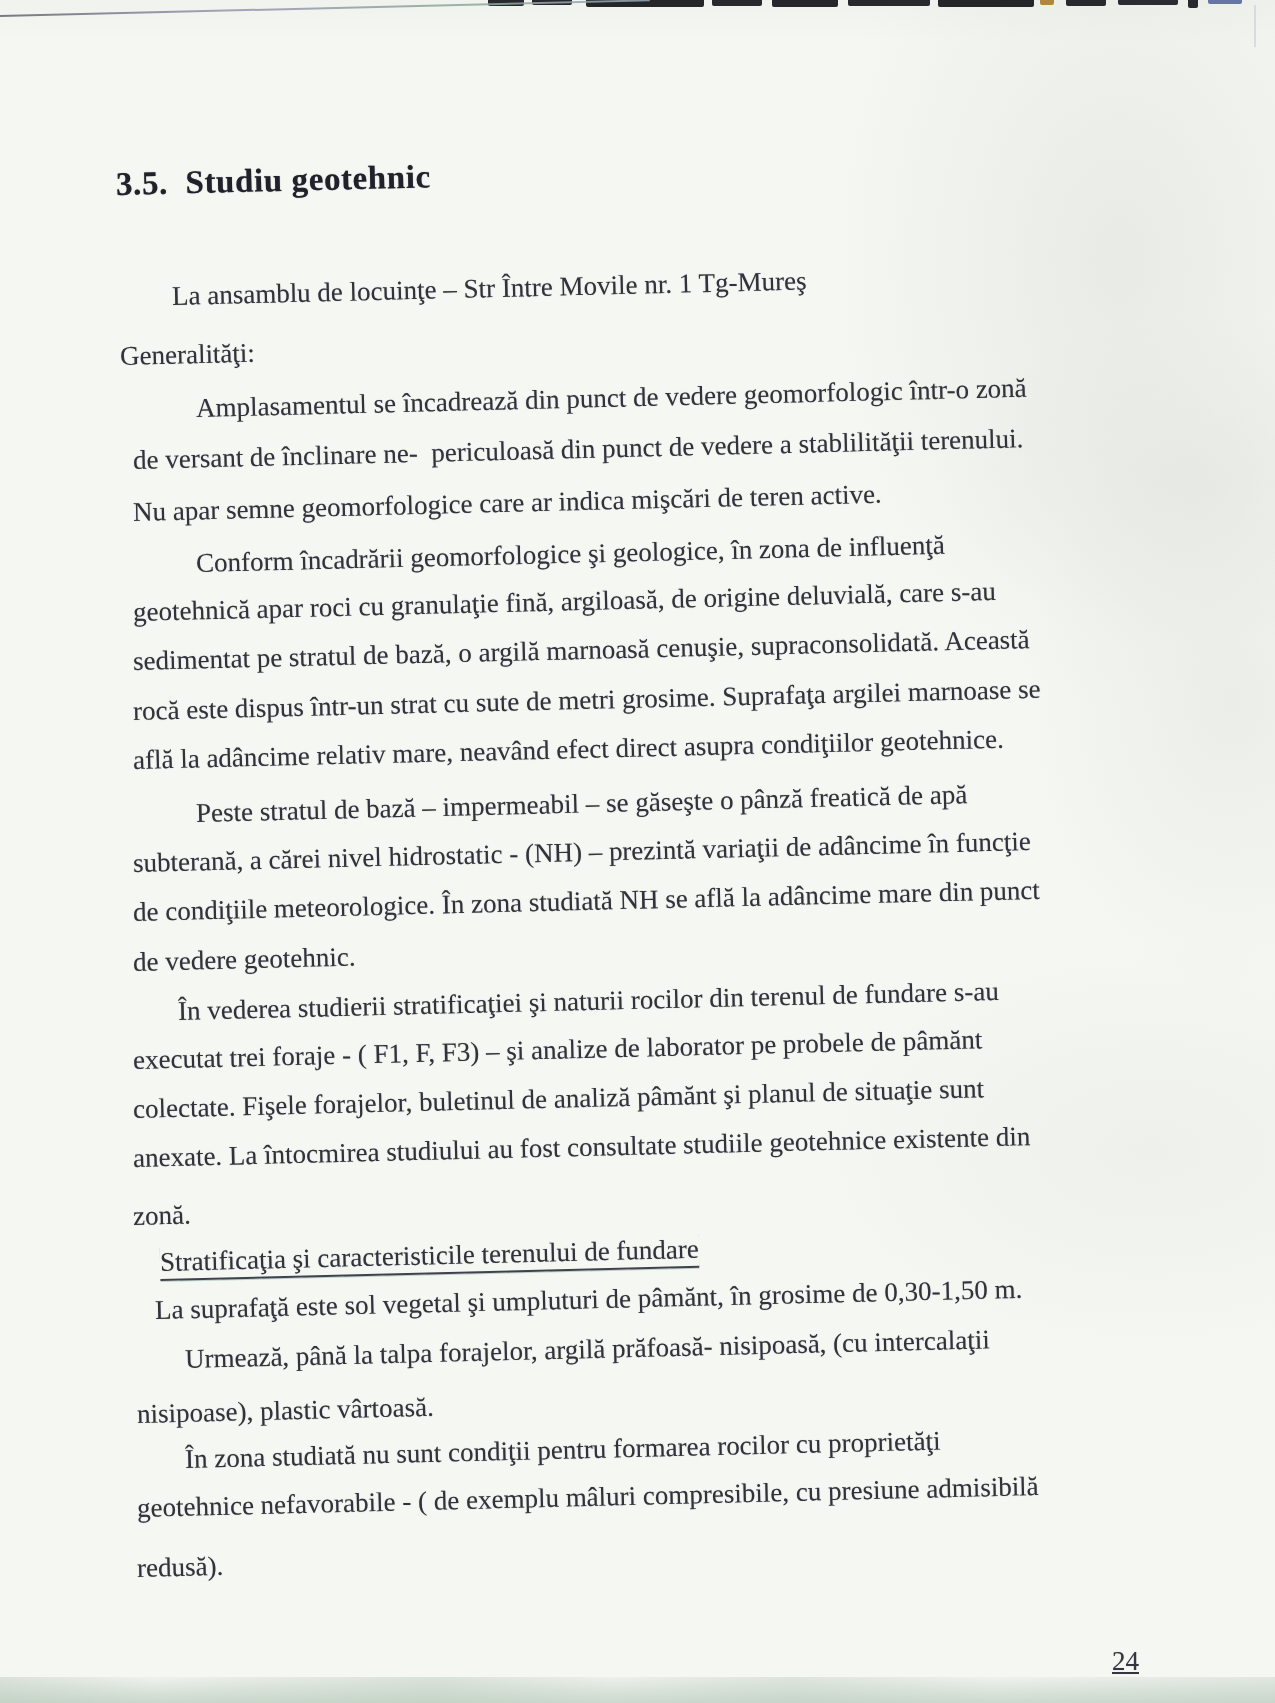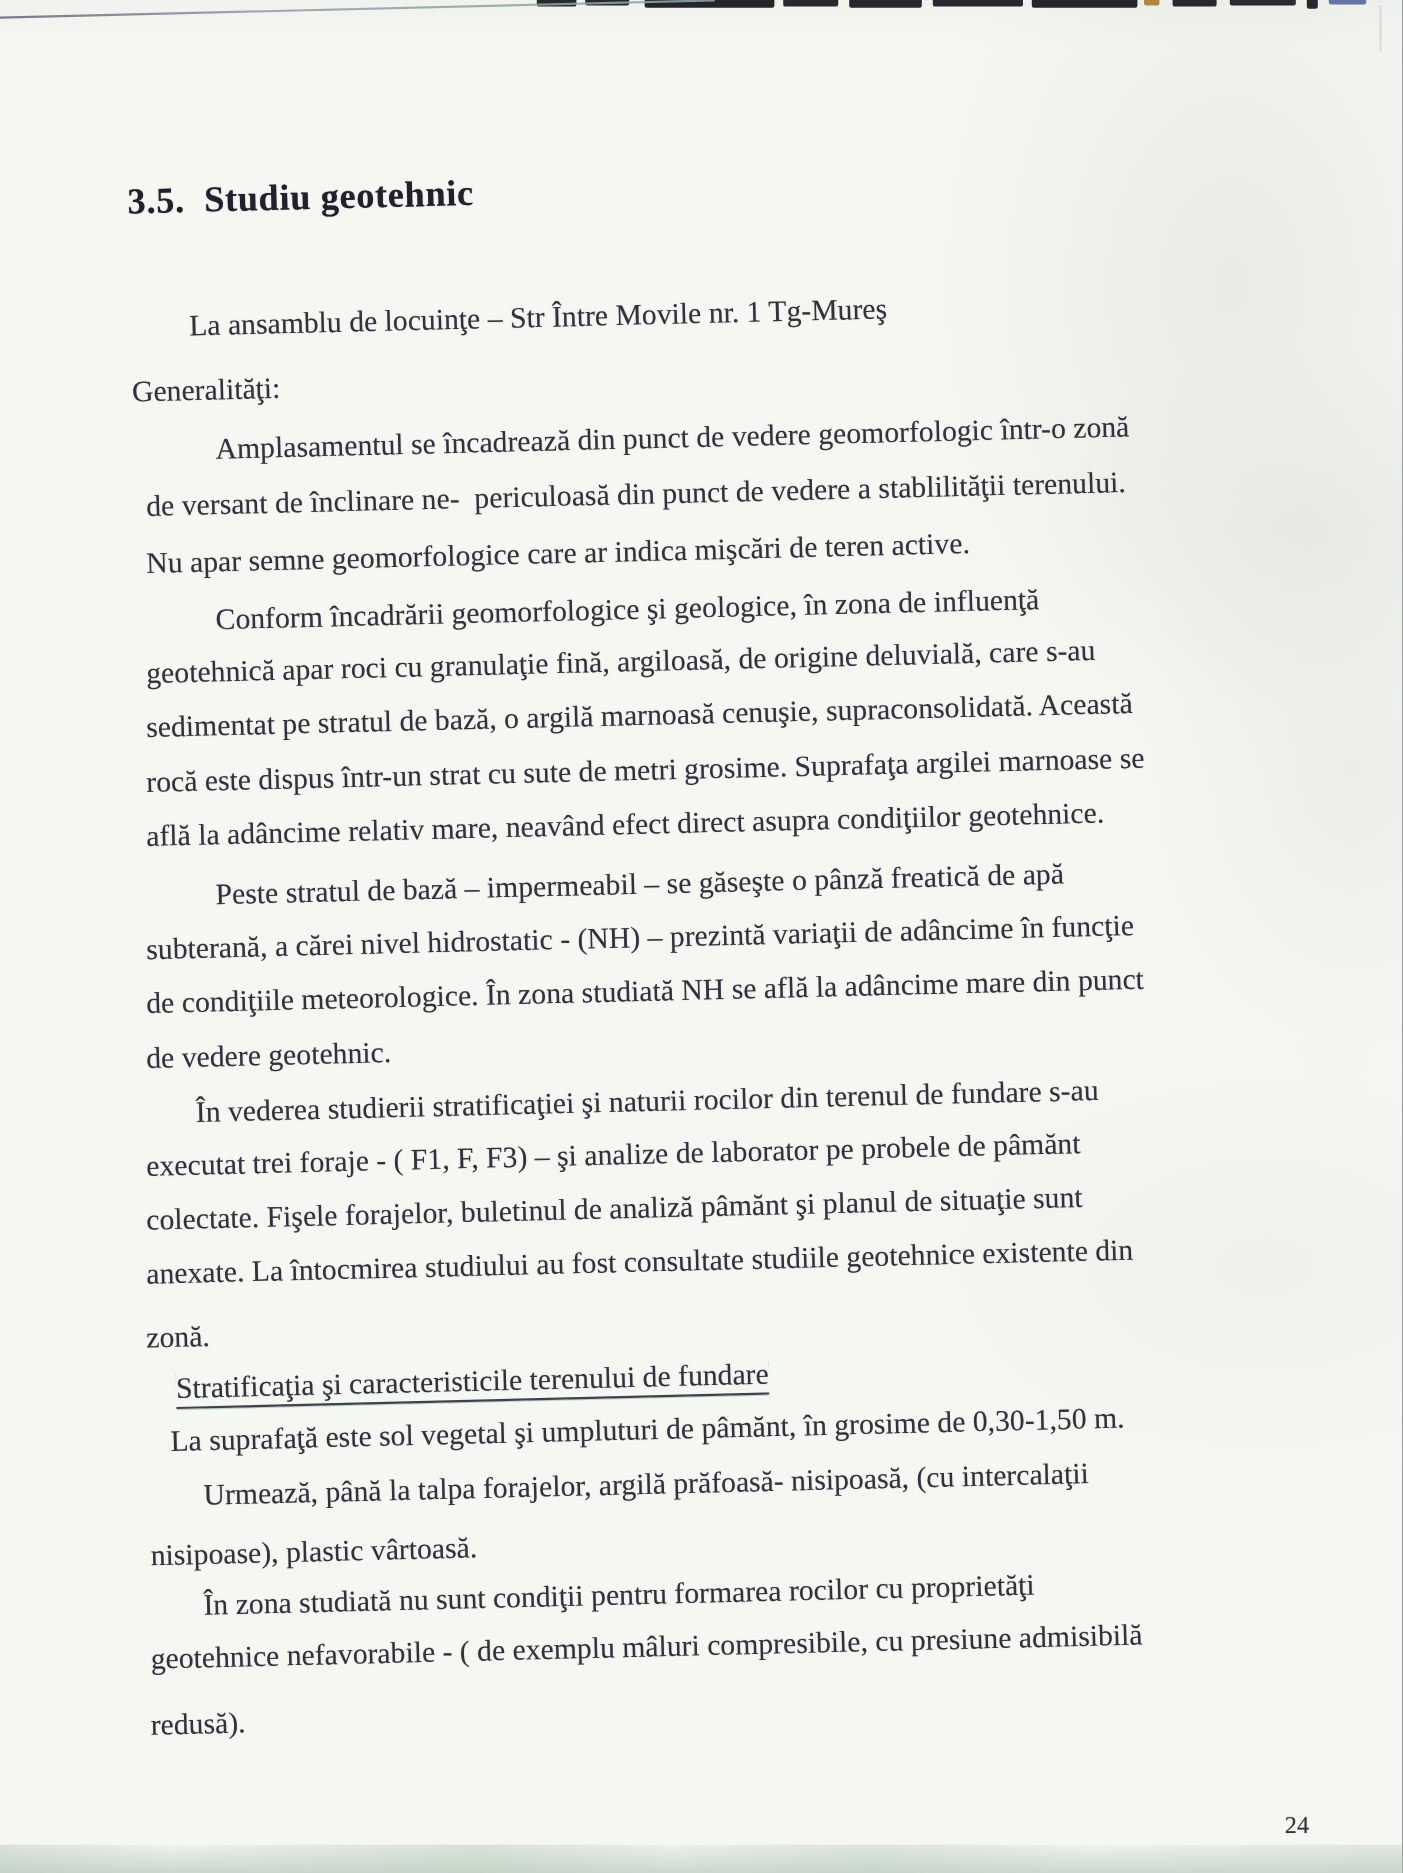--- a/index.html
+++ b/index.html
@@ -42,25 +42,26 @@
     text-shadow: 0 0 1px rgba(25,26,33,0.55);
   }
   .line.u span {
     border-bottom: 2.5px solid #3f414c;
     padding-bottom: 2px;
     box-shadow: 0 1px 0 rgba(90,140,120,0.35);
   }
 
   .page-number {
     position: absolute;
-    left: 1168px;
+    left: 1112px;
     top: 1646px;
-    font-size: 22px;
+    font-size: 27px;
     color: #34353f;
     text-shadow: 0 0 1px rgba(46,47,56,0.4);
+    text-decoration: underline;
   }
 
   
   .top-dashes { position: absolute; top: 0; left: 0; width: 1275px; height: 12px; }
   .top-dashes i {
     position: absolute;
     top: 0;
     background: #17181d;
     border-radius: 0 0 2px 2px;
     opacity: 0.92;

